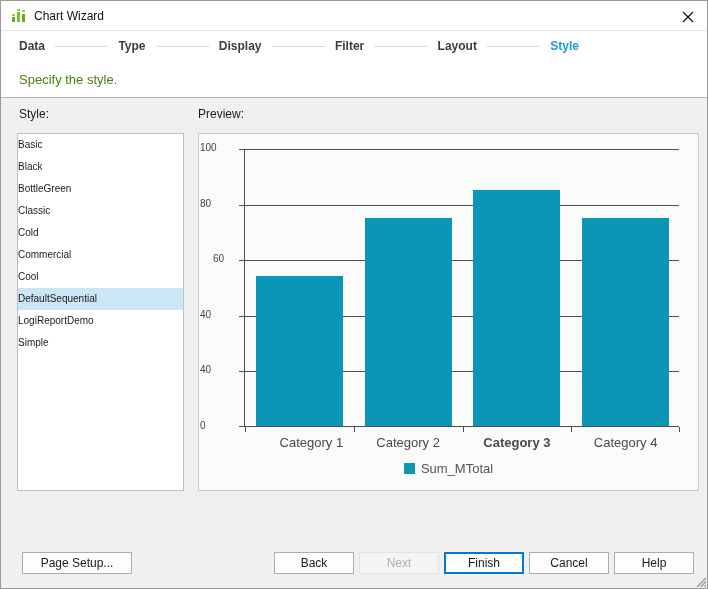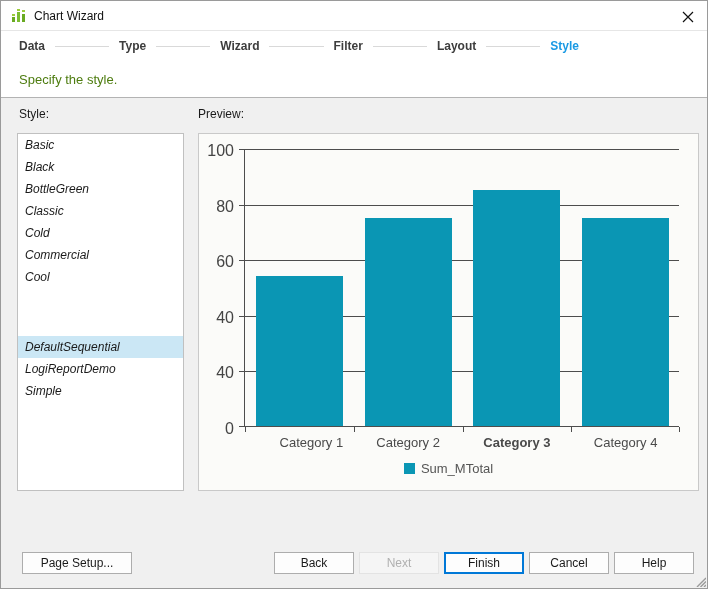--- a/index.html
+++ b/index.html
@@ -26,29 +26,29 @@
   .subtitle-row{position:absolute;top:60px;left:0;right:0;height:37px;background:#fff;
     border-bottom:1px solid #b3b3b3;display:flex;align-items:center;padding-left:18px;
     color:#4d7c0f;font-size:13px;}
   
   .body{position:absolute;top:97px;left:0;right:0;bottom:0;background:#f0f0f0;}
   .panel-label{position:absolute;top:9px;font-size:12px;color:#1a1a1a;}
   .label-style{left:18px;}
   .label-preview{left:197px;}
   .style-list{position:absolute;left:16px;top:35px;width:167px;height:358px;background:#fff;
     border:1px solid #c0c0c0;overflow:hidden;}
-  .list-item{height:22px;line-height:22px;padding-left:7px;font-size:12px;color:#1a1a1a;cursor:pointer;font-style:italic;}
-  .list-item.selected{background:#cbe7f5;margin-top:48px;}
+  .list-item{height:22px;line-height:22px;font-size:10px;color:#1a1a1a;cursor:pointer;}
+  .list-item.selected{background:#cbe7f5;}
   
   .preview-box{position:absolute;left:197px;top:35px;width:501px;height:358px;
     background:#fbfbf9;border:1px solid #c9c9c9;}
   .chart-plot{position:absolute;left:45px;top:15px;width:435px;height:278px;
     border-left:1px solid #4d4d4d;border-bottom:1px solid #4d4d4d;}
   .gridline{position:absolute;left:0;width:100%;height:1px;background:#4d4d4d;}
-  .ytick-label{position:absolute;width:34px;text-align:right;font-size:16px;color:#444;}
+  .ytick-label{position:absolute;width:34px;font-size:10px;color:#444;}
   .ytick-mark{position:absolute;width:5px;height:1px;background:#4d4d4d;}
   .xtick-mark{position:absolute;width:1px;height:5px;background:#4d4d4d;top:278px;}
   .bar{position:absolute;bottom:0;}
   .cat-label{position:absolute;top:286px;text-align:center;font-size:13px;color:#4a4a4a;}
   .legend{position:absolute;left:0;right:0;top:327px;display:flex;justify-content:center;
     align-items:center;gap:6px;font-size:13px;color:#555;}
   .legend-swatch{width:11px;height:11px;flex:none;}
   
   .btn{position:absolute;top:454px;height:22px;background:#fdfdfd;border:1px solid #adadad;
     font-family:"Liberation Sans",sans-serif;font-size:12px;color:#1a1a1a;cursor:pointer;padding:0;}
@@ -80,21 +80,21 @@
         <path d="M1 1 L11 11 M11 1 L1 11" stroke="#111" stroke-width="1.2" fill="none"></path>
       </svg>
     </button>
   </div>
 
   <div class="steps-row">
     <span class="step-label">Data</span>
     <span class="step-connector"></span>
     <span class="step-label">Type</span>
     <span class="step-connector"></span>
-    <span class="step-label">Wizard</span>
+    <span class="step-label">Display</span>
     <span class="step-connector"></span>
     <span class="step-label">Filter</span>
     <span class="step-connector"></span>
     <span class="step-label">Layout</span>
     <span class="step-connector"></span>
     <span class="step-label active">Style</span>
   </div>
 
   <div class="subtitle-row">
     <span>Specify the style.</span>

